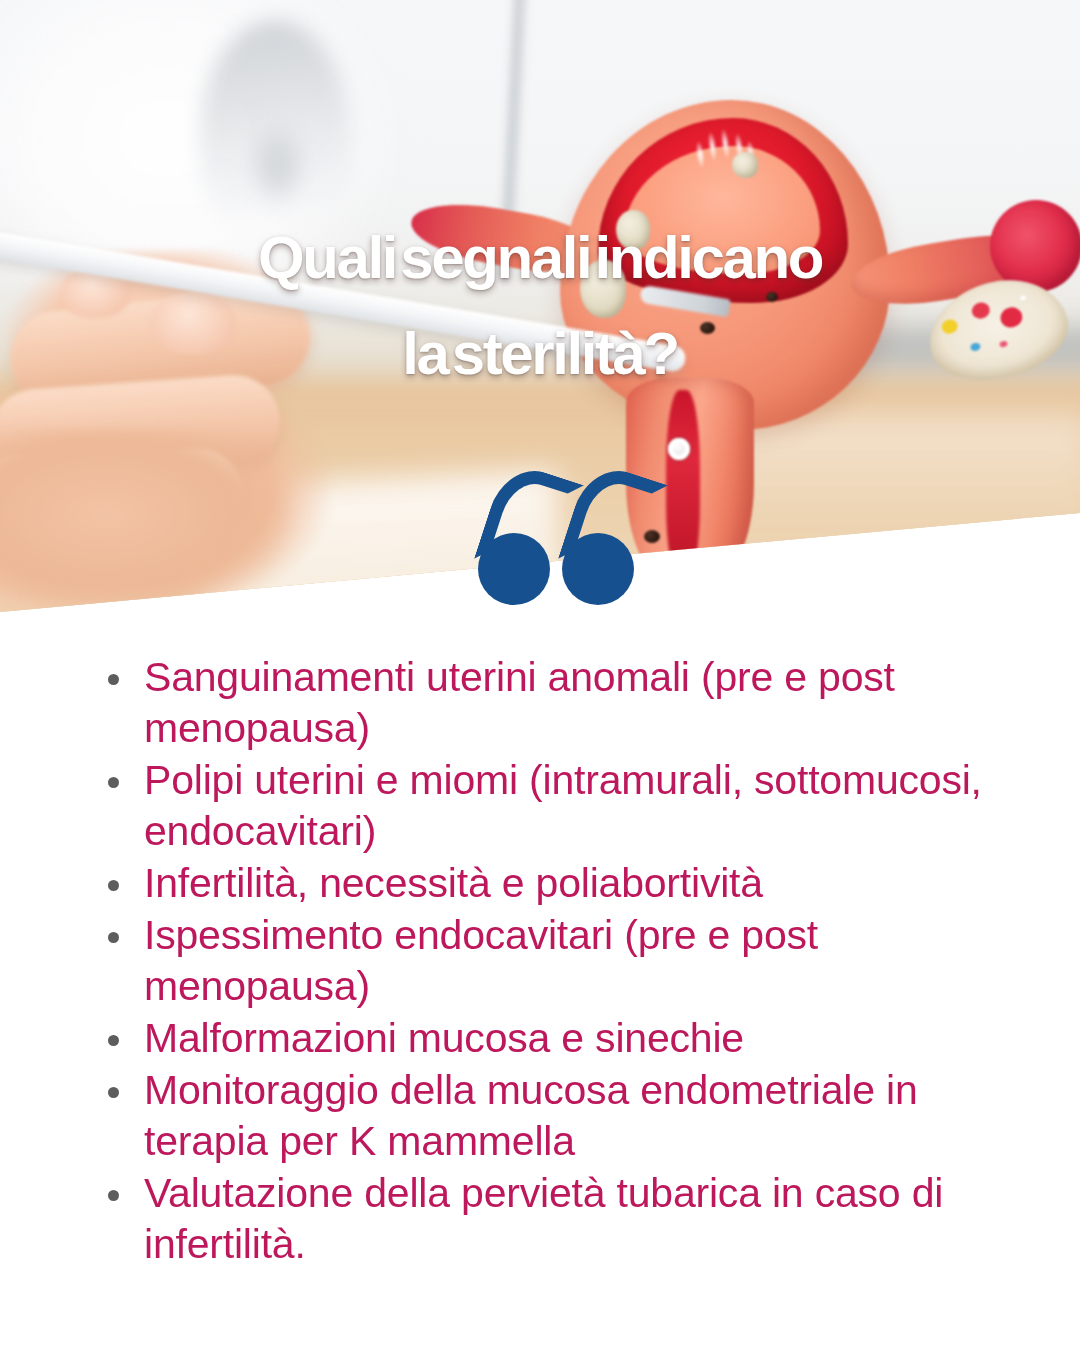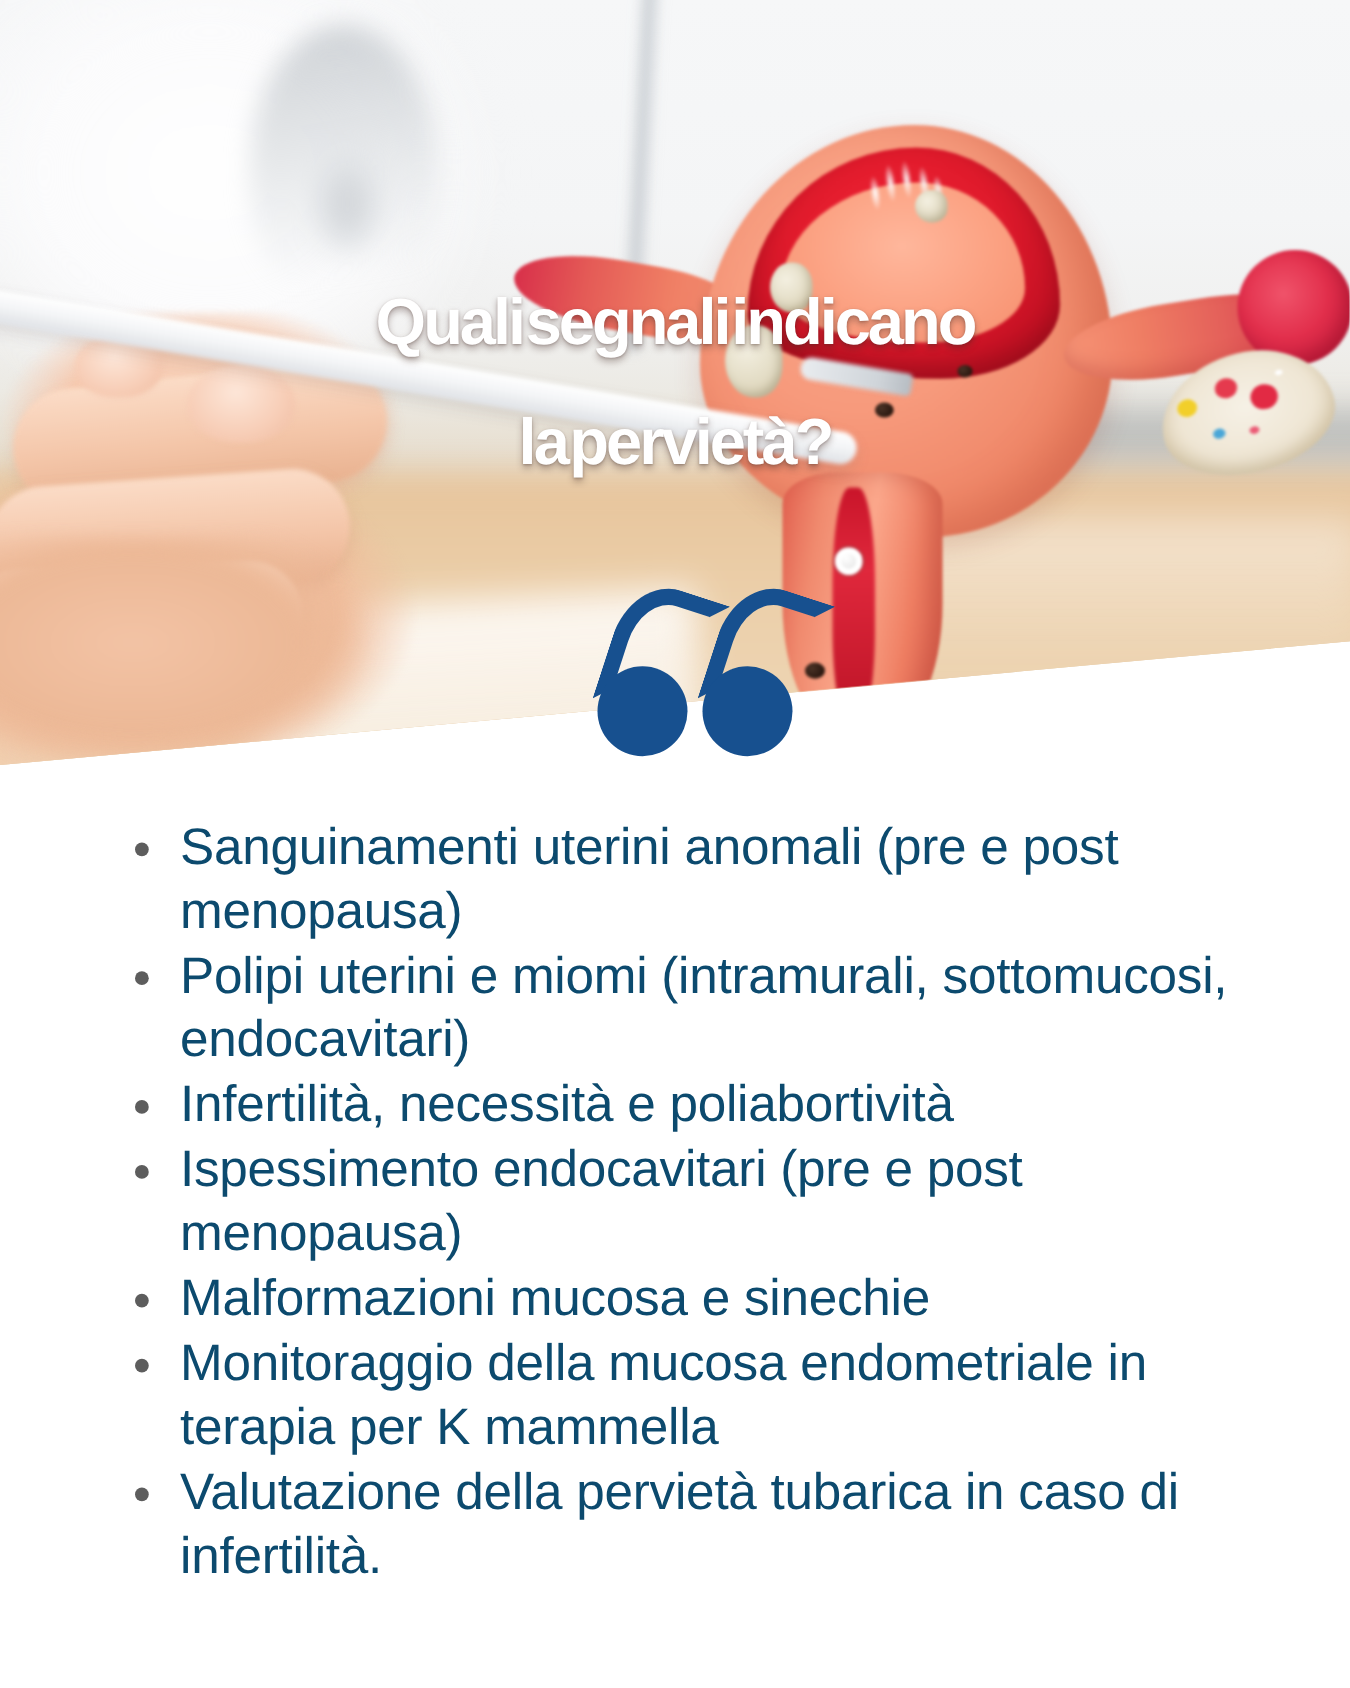--- a/index.html
+++ b/index.html
@@ -237,21 +237,21 @@
     position: absolute;
     left: 0; top: 210px;
     width: 1080px;
     text-align: center;
     pointer-events: none;
   }
   .title-line {
     color: #ffffff;
     font-family: "Liberation Sans", sans-serif;
     font-weight: 700;
-    font-size: 52px;
+    font-size: 60px;
     line-height: 96px;
     letter-spacing: -2.4px;
     word-spacing: -10px;
     text-shadow:
       0 3px 6px rgba(70,45,40,.38),
       0 1px 2px rgba(70,45,40,.30);
     white-space: nowrap;
   }
 
   
@@ -284,21 +284,21 @@
     position: absolute;
     left: 96px;
     top: 652px;
     width: 920px;
     margin: 0;
     padding: 0;
     list-style: none;
   }
   .list li {
     position: relative;
-    color: #0c4a6e;
+    color: #be185d;
     font-family: "Liberation Sans", sans-serif;
     font-weight: 400;
     font-size: 41px;
     line-height: 51px;
     letter-spacing: -0.2px;
     padding-left: 48px;
     margin: 0 0 1px 0;
   }
   .list li::before {
     content: "";
@@ -352,21 +352,21 @@
     <div class="finger" style="left:-10px;top:382px;width:290px;height:92px;transform:rotate(-4deg);"></div>
     <div class="finger" style="left:-26px;top:452px;width:268px;height:86px;transform:rotate(-2deg);"></div>
     <div class="nail" style="left:150px;top:292px;width:86px;height:62px;"></div>
     <div class="nail" style="left:60px;top:268px;width:70px;height:50px;"></div>
     <div class="pen"></div>
     <div class="pen-tip"></div>
     <div class="hand-lower"></div>
 
     <div class="title-wrap">
       <div class="title-line">Quali segnali indicano</div>
-      <div class="title-line">la pervietà?</div>
+      <div class="title-line">la sterilità?</div>
     </div>
   </div>
 
   <div class="quote">
     <div class="q-mark q-left">
       <div class="tail"></div>
       <div class="ball"></div>
     </div>
     <div class="q-mark q-right">
       <div class="tail"></div>

